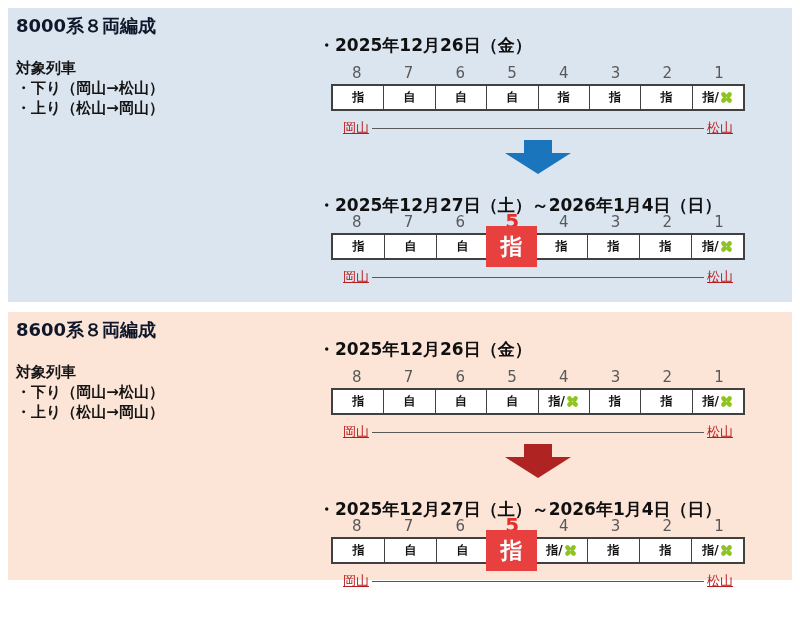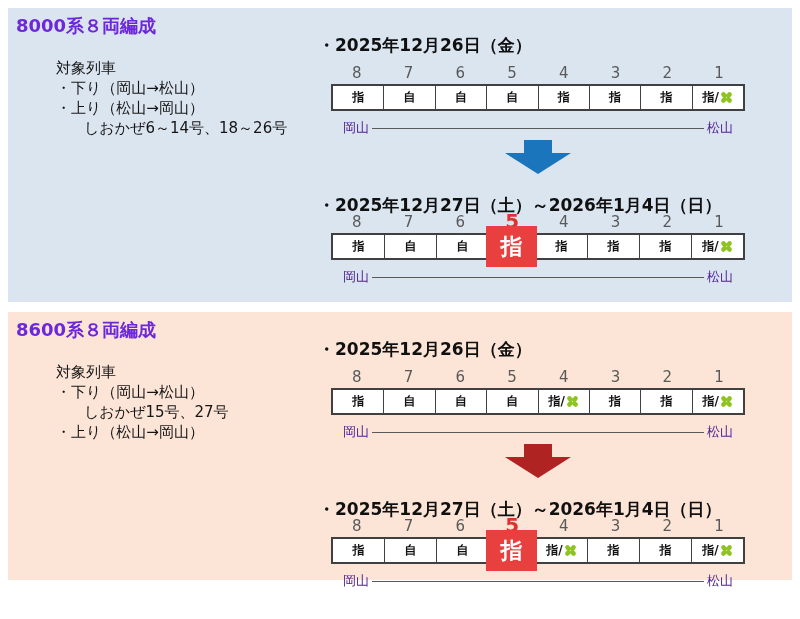--- a/index.html
+++ b/index.html
@@ -7,25 +7,25 @@
     width:800px;height:619px;position:relative;background:#ffffff;
     font-family:"DejaVu Sans","Liberation Sans",sans-serif;
     -webkit-font-smoothing:antialiased;
   }
   .section{position:absolute;left:8px;width:784px;}
   #sec1{top:8px;height:294px;}
   #sec2{top:312px;height:268px;}
 
   .sec-title{
     position:absolute;left:8px;top:6px;
-    font-size:18px;font-weight:bold;color:#6d28d9;white-space:nowrap;
+    font-size:18px;font-weight:bold;color:#0f172a;white-space:nowrap;
   }
   .target{
     position:absolute;left:8px;top:50px;
-    font-size:15px;font-weight:normal;color:#151515;line-height:20px;margin-left:40px;
+    font-size:15px;font-weight:bold;color:#151515;line-height:20px;
   }
   .target div{white-space:nowrap;}
   .target .indent{padding-left:28px;}
 
   .right-col{position:absolute;left:310px;top:0;width:450px;}
   .date{
     position:absolute;left:0;
     font-size:17px;font-weight:bold;color:#101010;white-space:nowrap;
   }
   .date1{top:26px;}
@@ -59,41 +59,40 @@
   .car-cell:first-child{border-left:none;}
   .car-cell.hl{
     background:var(--hl-red,#e8403f);color:#ffffff;
     font-size:22px;height:41px;align-self:center;
     margin:-9px -2px;border-left:none;position:relative;z-index:1;
   }
   .clover{width:13px;height:13px;display:inline-block;margin-left:1px;flex:0 0 auto;}
 
   .route{
     display:flex;align-items:center;margin-top:8px;padding:0 12px;
-    font-size:13px;color:#4c1d95;
+    font-size:13px;color:#b91c1c;text-decoration:underline;
   }
   .rline{flex:1;height:0;border-top:1.5px solid #595959;margin:0 3px;}
 
   .arrow-wrap{
     position:absolute;left:13px;top:132px;width:414px;
     display:flex;justify-content:center;
   }
 </style>
 </head>
 <body>
 
 <div class="section" id="sec1" style="background-color: rgb(219, 229, 240);">
 
   <div class="sec-title">8000系８両編成</div>
 
   <div class="target">
     <div>対象列車</div>
     <div>・下り（岡山→松山）</div>
     <div>・上り（松山→岡山）</div>
-    <div class="indent">しおかぜ6～14号、18～26号</div>
   </div>
 
   <div class="right-col">
 
     <div class="date date1">・2025年12月26日（金）</div>
 
     <div class="diagram d1">
       <div class="num-row">
           <div class="car-no">8</div>
           <div class="car-no">7</div>
@@ -208,21 +207,20 @@
   </div>
 </div>
 
 <div class="section" id="sec2" style="background-color: rgb(252, 229, 215);">
 
   <div class="sec-title">8600系８両編成</div>
 
   <div class="target">
     <div>対象列車</div>
     <div>・下り（岡山→松山）</div>
-    <div class="indent">しおかぜ15号、27号</div>
     <div>・上り（松山→岡山）</div>
   </div>
 
   <div class="right-col">
 
     <div class="date date1">・2025年12月26日（金）</div>
 
     <div class="diagram d1">
       <div class="num-row">
           <div class="car-no">8</div>

